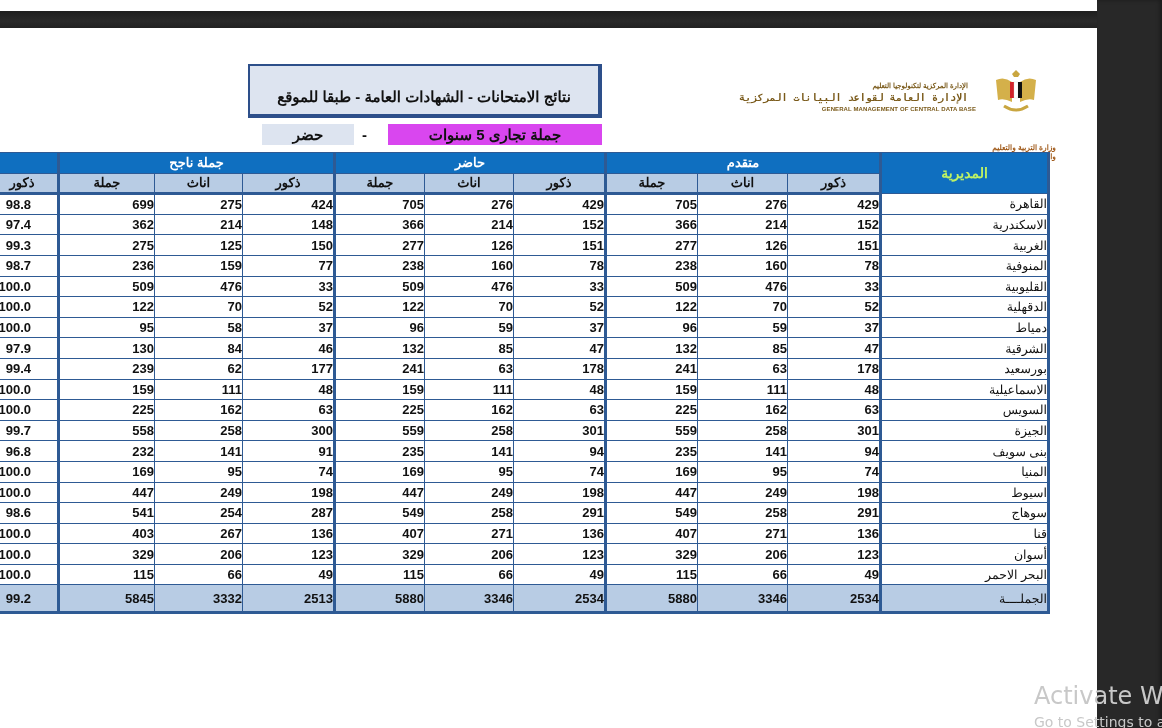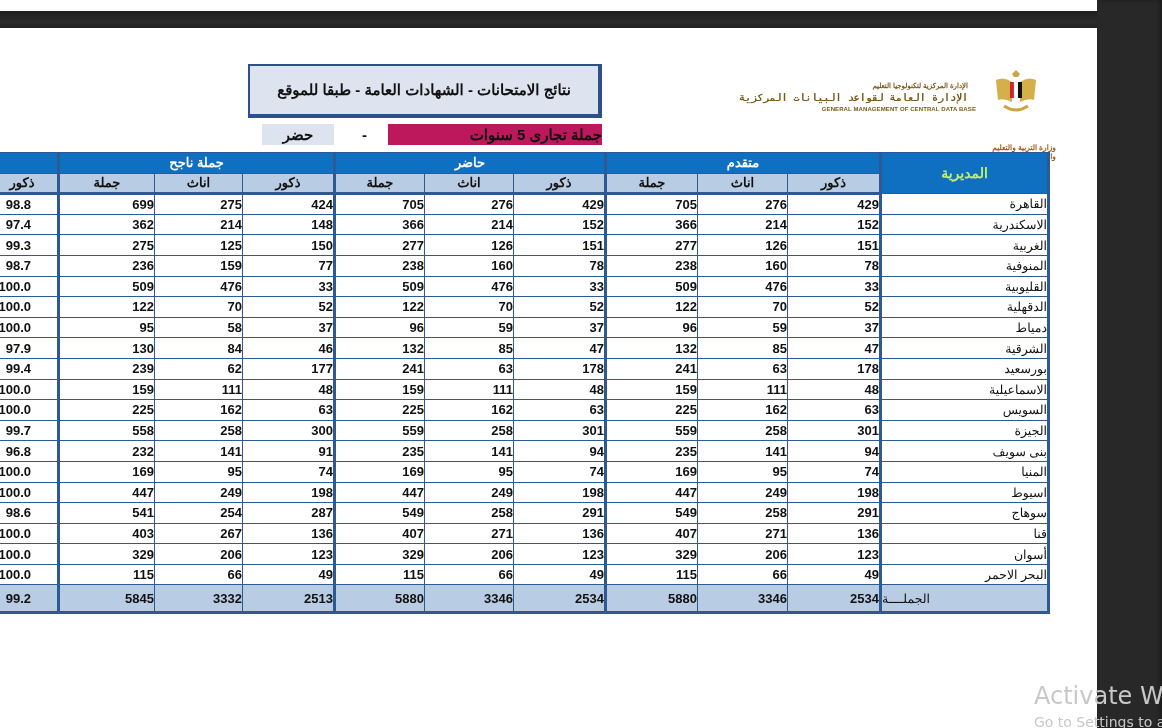--- a/index.html
+++ b/index.html
@@ -12,30 +12,30 @@
     position:absolute; left:0; top:11px; width:1097px; height:17px;
     background:linear-gradient(#1e1e1e,#2a2a2a 60%,#222);
   }
   .right-bar { position:absolute; left:1097px; top:0; width:65px; height:728px; background:#282828; box-shadow:-2px 0 4px rgba(0,0,0,0.35) inset; }
   .page { position:absolute; left:0; top:28px; width:1097px; height:700px; background:#fff; }
 
   .title-box {
     position:absolute; left:248px; top:64px; width:354px; height:54px;
     background:#dde4f0; border:2px solid #2d4f8a; border-right:4px solid #2d4f8a; border-bottom:4px solid #2d4f8a;
     box-sizing:border-box; text-align:center; direction:rtl;
-    font-weight:bold; color:#111; font-size:15px; line-height:22px; padding-top:13px;
+    font-weight:bold; color:#111; font-size:15px; line-height:22px; padding-top:20px;
   }
   .title-box .yr { font-size:16px; }
   .sub-box {
     position:absolute; left:388px; top:124px; width:214px; height:21px;
-    background:#be185d; font-weight:bold; font-size:15px; line-height:21px; direction:rtl; color:#111;
+    background:#d946ef; text-align:center; font-weight:bold; font-size:15px; line-height:21px; direction:rtl; color:#111;
   }
   .dash { position:absolute; left:362px; top:124px; font-weight:bold; font-size:15px; line-height:21px; color:#111;}
   .att-box {
-    position:absolute; left:262px; top:124px; width:72px; height:21px;
+    position:absolute; left:262px; top:124px; width:92px; height:21px;
     background:#dde4f0; text-align:center; font-weight:bold; font-size:15px; line-height:21px; direction:rtl; color:#111;
   }
 
   .logo { position:absolute; left:798px; top:66px; width:262px; height:74px; }
   .logo .emblem { position:absolute; right:22px; top:2px; width:44px; height:50px; }
   .logo .ar-small { position:absolute; right:92px; top:16px; font-size:7px; color:#7a5a1a; font-weight:bold; direction:rtl; white-space:nowrap;}
   .logo .ar-big { position:absolute; right:92px; top:26px; font-size:10px; color:#7a5a1a; font-weight:bold; direction:rtl; white-space:nowrap;font-family:Liberation Mono, monospace;}
   .logo .en { position:absolute; right:84px; top:40px; font-size:6px; color:#7a5a1a; font-weight:bold; white-space:nowrap; letter-spacing:0.1px;}
   .logo .ministry { position:absolute; right:4px; top:52px; font-size:7.5px; color:#a05a1a; font-weight:bold; direction:rtl; line-height:9px; text-align:right;margin-top:25px;}
 
@@ -44,21 +44,21 @@
     font-family:"Liberation Sans", sans-serif; font-size:13px;
   }
   table.grid td, table.grid th { border:1.5px solid #2e5a94; padding:0; height:20.6px; box-sizing:border-box; }
   .h1 th { background:#0f6fc0; color:#fff; font-weight:bold; height:30px; font-size:13px; text-align:center; }
   .h2 th { background:#b8cce4; color:#111; font-weight:bold; height:24px; font-size:13px; text-align:center; }
   th.dir { background:#0f6fc0; color:#bef264; font-size:14px; }
   td.num { text-align:right; padding-right:20px; font-weight:bold; color:#111; }
   td.pct { text-align:left; padding-left:14px; font-weight:bold; color:#111; white-space:pre; }
   td.name { text-align:right; padding-right:6px; font-size:12.5px; color:#111; direction:rtl; }
   tr.total td { background:#b8cce4; height:28px; border-bottom:3px solid #2e5a94; }
-  tr.total td.name { text-align:left; font-size:12.5px; }
+  tr.total td.name { text-align:right; font-size:12.5px; }
   .thick-l { border-left:3px solid #2e5a94 !important; }
   .thick-r { border-right:3px solid #2e5a94 !important; }
   tr.h2 th { border-bottom:3px solid #2e5a94; }
 
   .watermark { position:absolute; left:1034px; top:682px; font-size:24px; color:#c8c8c8; white-space:nowrap; font-family:"DejaVu Sans", sans-serif; }
   .watermark2 { position:absolute; left:1034px; top:714px; font-size:14px; color:#c8c8c8; white-space:nowrap; font-family:"DejaVu Sans", sans-serif; }
 </style>
 </head>
 <body>
 

